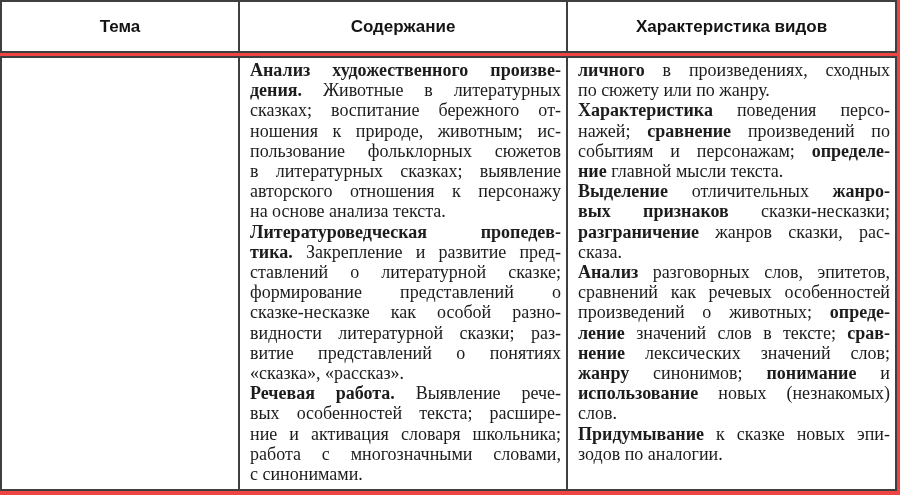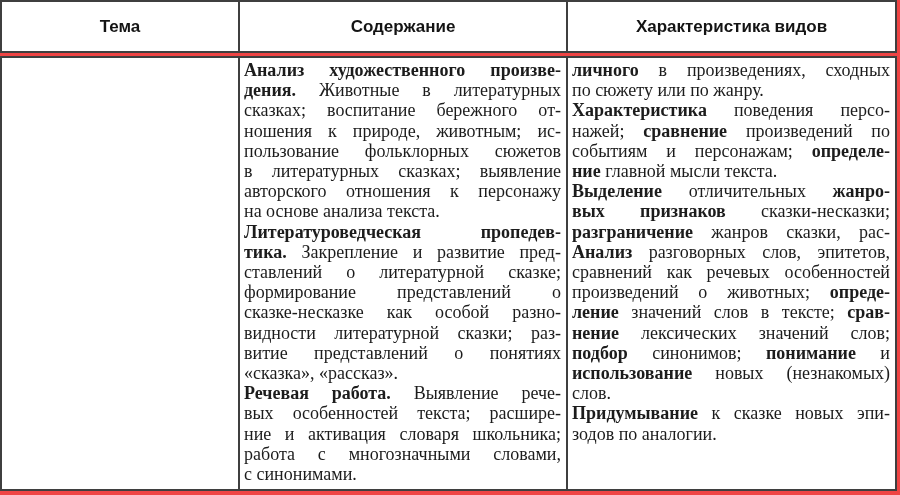--- a/index.html
+++ b/index.html
@@ -32,21 +32,21 @@
     align-items: center;
     justify-content: center;
     font-family: "Liberation Sans", sans-serif;
     font-weight: bold;
     font-size: 17px;
     line-height: 21px;
     text-align: center;
     color: #141414;
   }
   .bcell {
-    padding: 2px 5px 0 4px;
+    padding: 2px 5px 0 10px;
     font-size: 18px;
     line-height: 20.2px;
   }
   .tl { text-align: justify; text-align-last: justify; }
   .tl.end { text-align: right; text-align-last: left; }
   .hcell .tl, .hcell .tl.end { text-align: left; text-align-last: center; }
   .b { font-weight: bold; }
 </style>
 </head>
 <body>
@@ -93,26 +93,27 @@
     <div class="cell bcell last">
         <div class="tl"><span class="b">личного</span><span> в произведениях, сходных</span></div>
         <div class="tl end"><span>по сюжету или по жанру.</span></div>
         <div class="tl"><span class="b">Характеристика</span><span> поведения персо-</span></div>
         <div class="tl"><span>нажей; </span><span class="b">сравнение</span><span> произведений по</span></div>
         <div class="tl"><span>событиям и персонажам; </span><span class="b">определе-</span></div>
         <div class="tl end"><span class="b">ние</span><span> главной мысли текста.</span></div>
         <div class="tl"><span class="b">Выделение</span><span> отличительных </span><span class="b">жанро-</span></div>
         <div class="tl"><span class="b">вых признаков</span><span> сказки-несказки;</span></div>
         <div class="tl"><span class="b">разграничение</span><span> жанров сказки, рас-</span></div>
+        <div class="tl end"><span>сказа.</span></div>
         <div class="tl"><span class="b">Анализ</span><span> разговорных слов, эпитетов,</span></div>
         <div class="tl"><span>сравнений как речевых особенностей</span></div>
         <div class="tl"><span>произведений о животных; </span><span class="b">опреде-</span></div>
         <div class="tl"><span class="b">ление</span><span> значений слов в тексте; </span><span class="b">срав-</span></div>
         <div class="tl"><span class="b">нение</span><span> лексических значений слов;</span></div>
-        <div class="tl"><span class="b">подбор</span><span> синонимов; </span><span class="b">понимание</span><span> и</span></div>
+        <div class="tl"><span class="b">жанру</span><span> синонимов; </span><span class="b">понимание</span><span> и</span></div>
         <div class="tl"><span class="b">использование</span><span> новых (незнакомых)</span></div>
         <div class="tl end"><span>слов.</span></div>
         <div class="tl"><span class="b">Придумывание</span><span> к сказке новых эпи-</span></div>
         <div class="tl end"><span>зодов по аналогии.</span></div>
       </div>
   </div>
 
 </div>
 
 </body></html>

